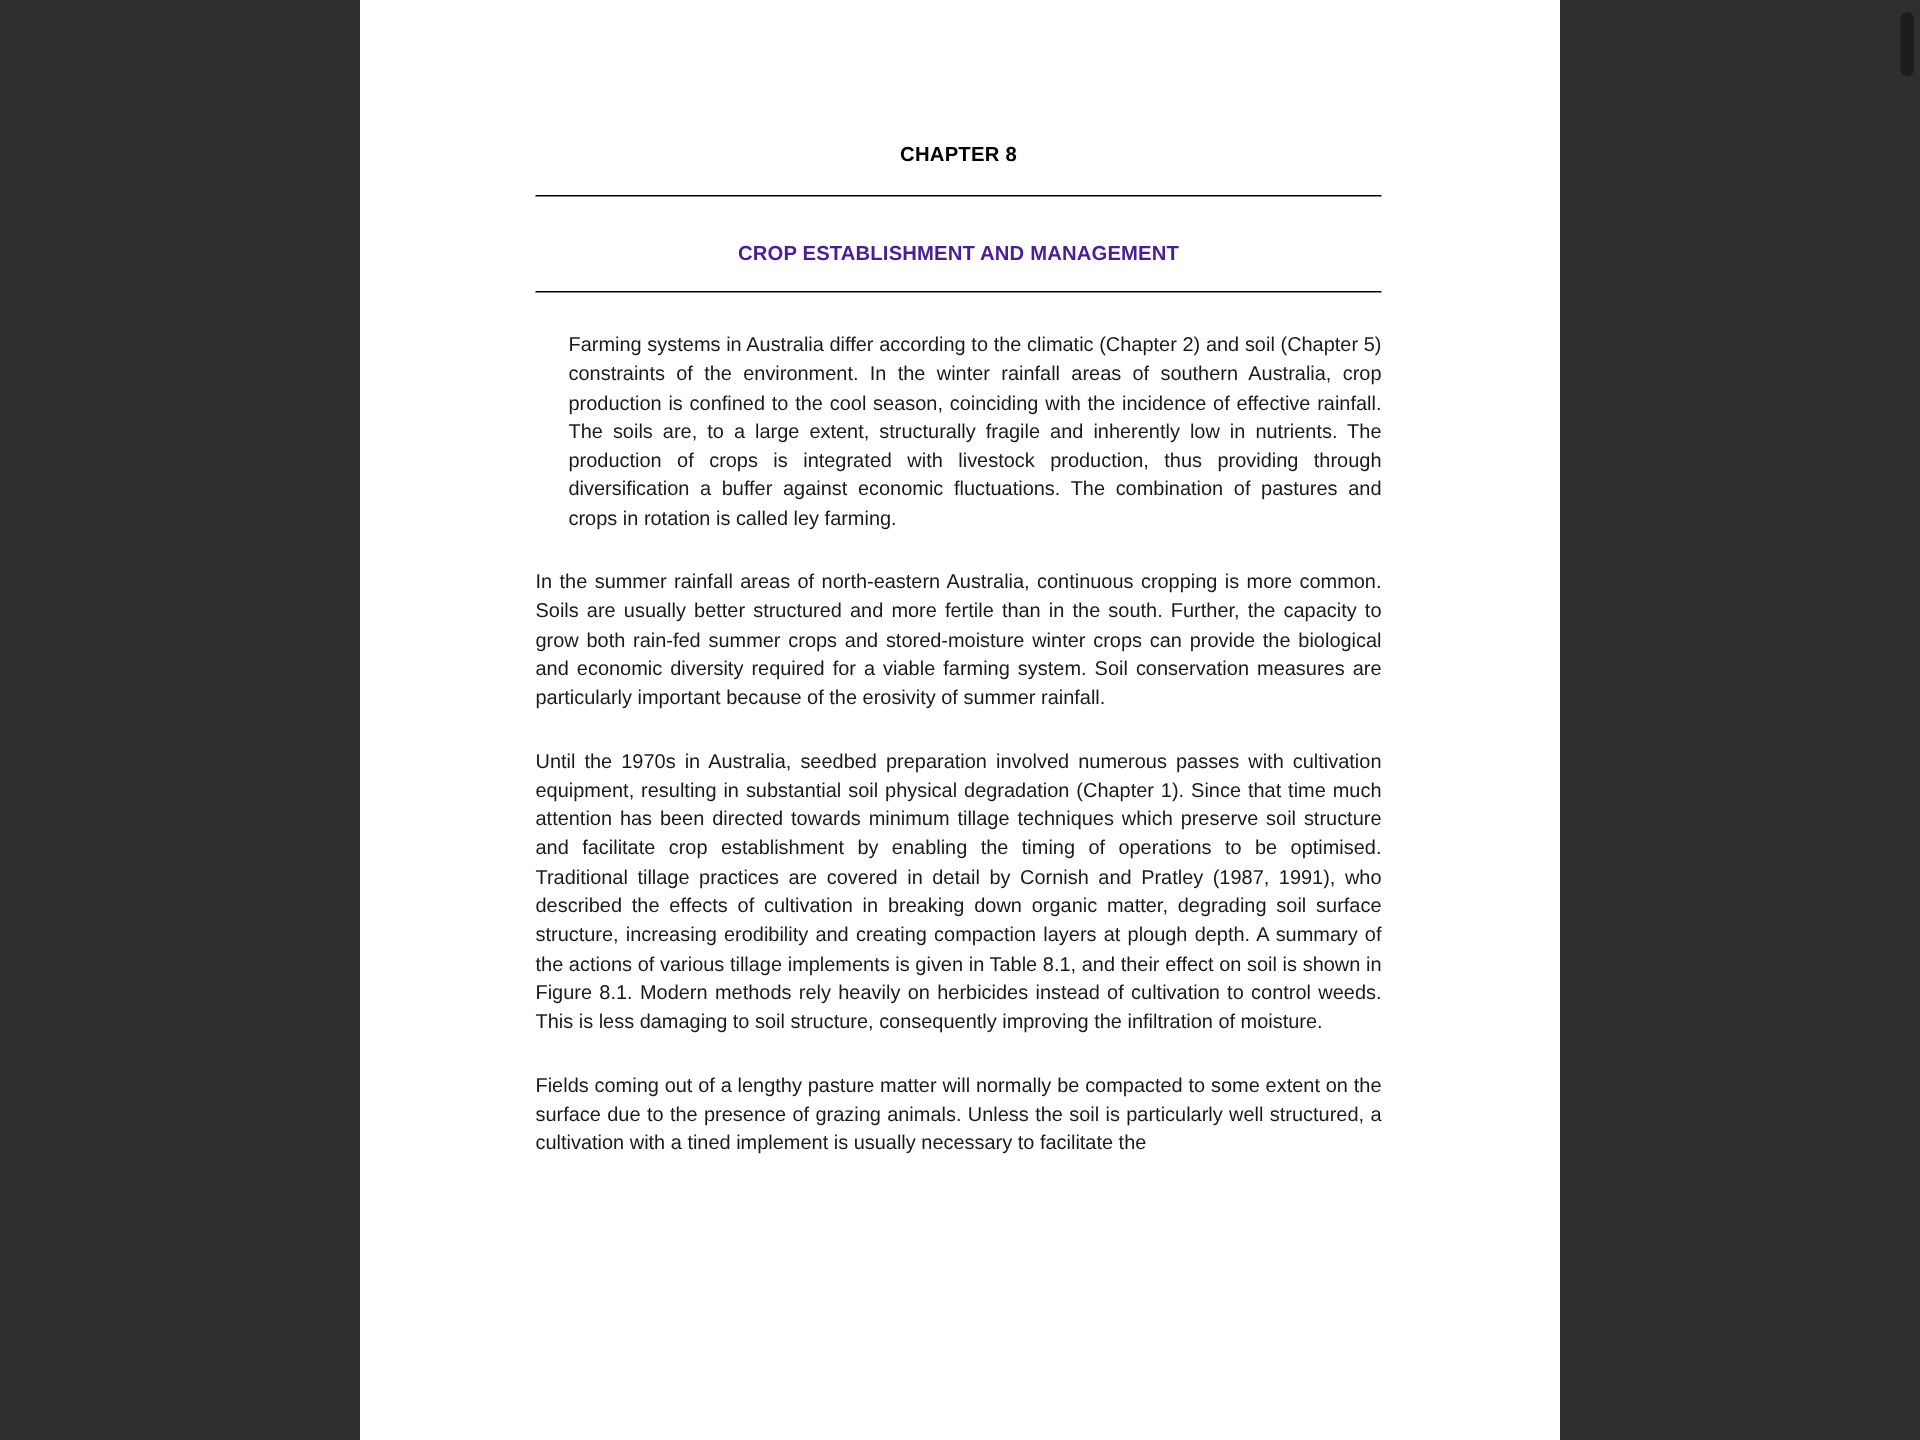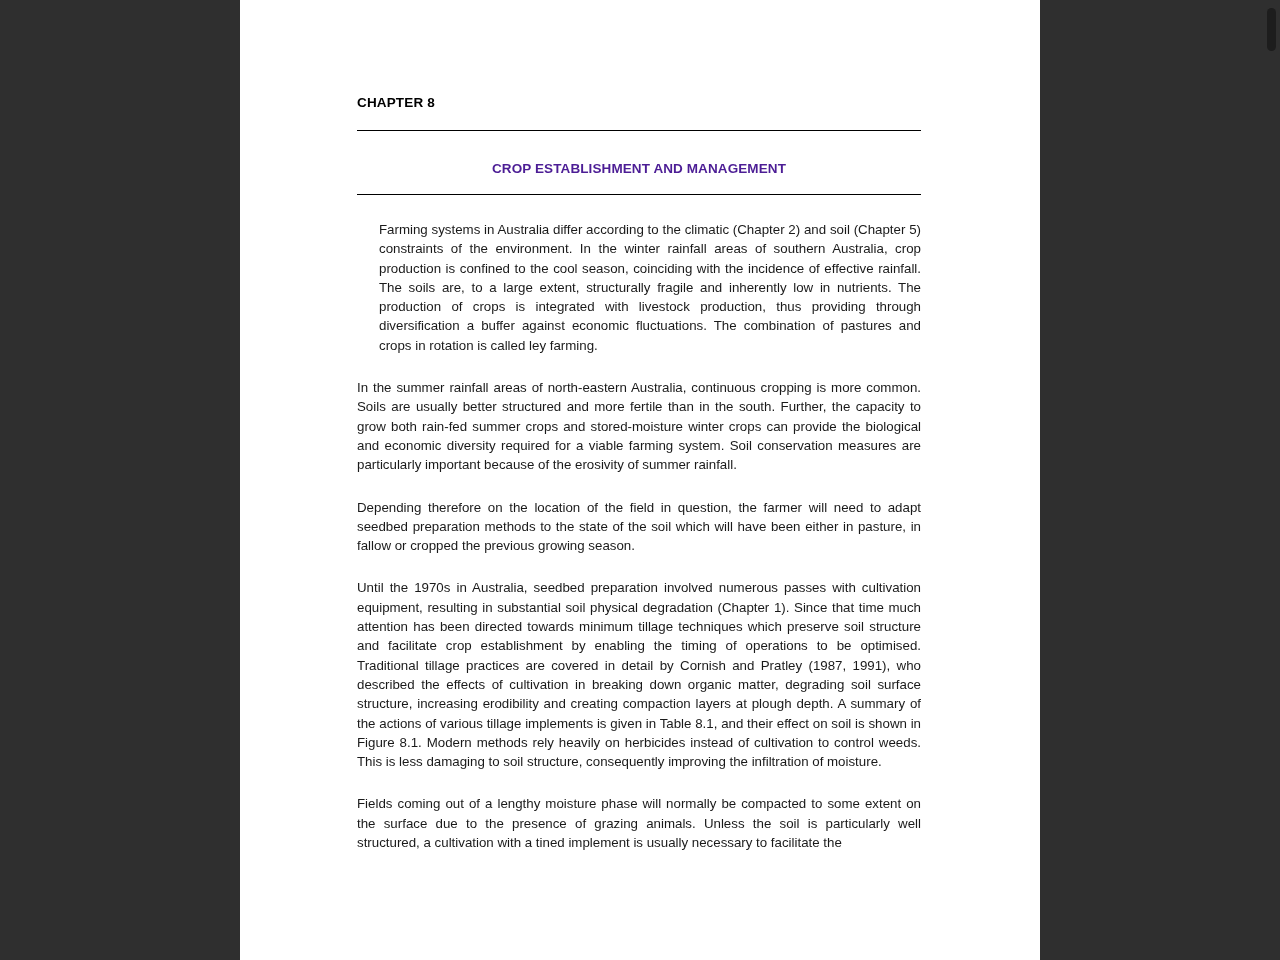--- a/index.html
+++ b/index.html
@@ -33,21 +33,21 @@
   }
 
   #page-inner {
     position: absolute;
     left: 117px;     
     top: 0;
     width: 564px;    
   }
 
   .chapter-title {
-    text-align: left;
+    text-align: center;
     font-size: 13.5px;
     font-weight: bold;
     color: #000;
     letter-spacing: 0.15px;
     margin: 0;
     padding-top: 94px;
     line-height: 18px;
   }
 
   .rule {
@@ -136,26 +136,25 @@
 
       <div class="doc-title">CROP ESTABLISHMENT AND MANAGEMENT</div>
 
 
       <hr class="rule rule-bottom">
 
       <p id="para-first" class="body-text">Farming systems in Australia differ according to the climatic (Chapter 2) and soil (Chapter 5) constraints of the environment. In the winter rainfall areas of southern Australia, crop production is confined to the cool season, coinciding with the incidence of effective rainfall. The soils are, to a large extent, structurally fragile and inherently low in nutrients. The production of crops is integrated with livestock production, thus providing through diversification a buffer against economic fluctuations. The combination of pastures and crops in rotation is called ley farming.</p>
 
       <p class="body-text">In the summer rainfall areas of north-eastern Australia, continuous cropping is more common. Soils are usually better structured and more fertile than in the south. Further, the capacity to grow both rain-fed summer crops and stored-moisture winter crops can provide the biological and economic diversity required for a viable farming system. Soil conservation measures are particularly important because of the erosivity of summer rainfall.</p>
 
-      <p class="body-text">Depending therefore on the location of the field in question, the farmer will need to adapt seedbed preparation methods to the state of the soil which will have been either in pasture, in fallow or cropped the previous growing season.</p>
 
 
       <p class="body-text">Until the 1970s in Australia, seedbed preparation involved numerous passes with cultivation equipment, resulting in substantial soil physical degradation (Chapter 1). Since that time much attention has been directed towards minimum tillage techniques which preserve soil structure and facilitate crop establishment by enabling the timing of operations to be optimised. Traditional tillage practices are covered in detail by Cornish and Pratley (1987, 1991), who described the effects of cultivation in breaking down organic matter, degrading soil surface structure, increasing erodibility and creating compaction layers at plough depth. A summary of the actions of various tillage implements is given in Table 8.1, and their effect on soil is shown in Figure 8.1. Modern methods rely heavily on herbicides instead of cultivation to control weeds. This is less damaging to soil structure, consequently improving the infiltration of moisture.</p>
 
-      <p class="body-text">Fields coming out of a lengthy moisture phase will normally be compacted to some extent on the surface due to the presence of grazing animals. Unless the soil is particularly well structured, a cultivation with a tined implement is usually necessary to facilitate the</p>
+      <p class="body-text">Fields coming out of a lengthy pasture matter will normally be compacted to some extent on the surface due to the presence of grazing animals. Unless the soil is particularly well structured, a cultivation with a tined implement is usually necessary to facilitate the</p>
 
     </div>
   </div>
 
   <div id="scrollbar-track">
     <div id="scrollbar-thumb"></div>
   </div>
 
 </div>
 

